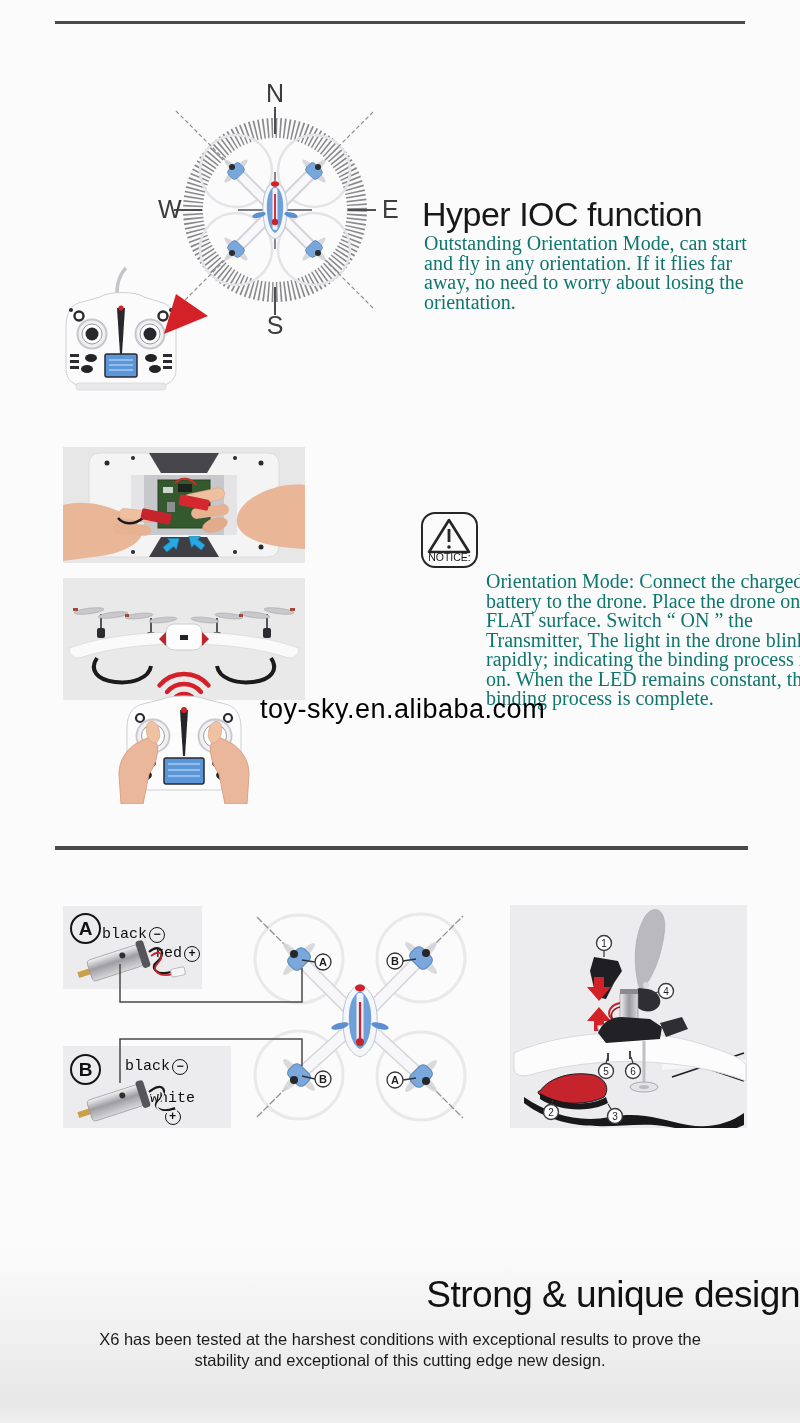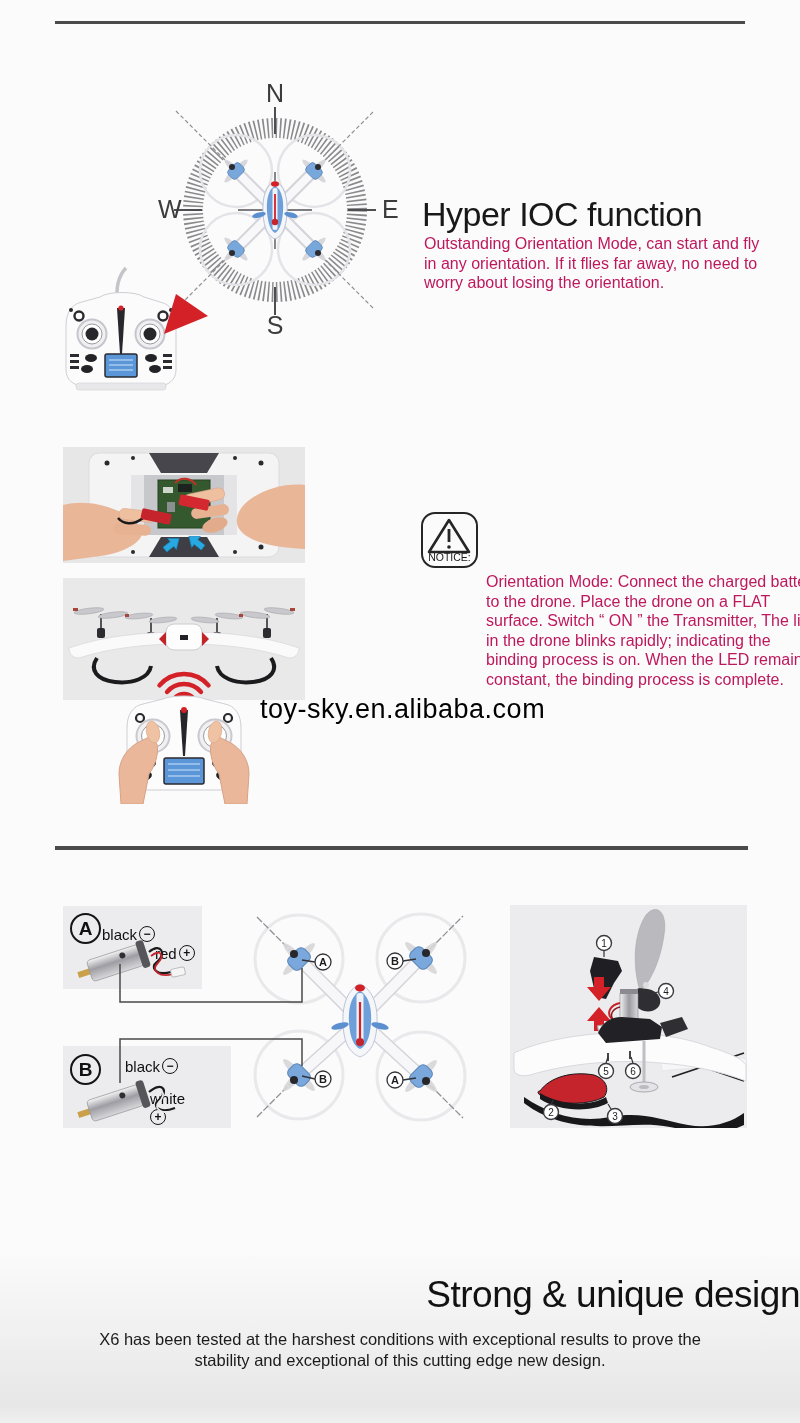--- a/index.html
+++ b/index.html
@@ -1,29 +1,29 @@
 <!DOCTYPE html>
 <html><head>
 <meta charset="utf-8">
 <style>
   html,body{margin:0;padding:0;}
   body{background:#fbfbfb;font-family:"Liberation Sans",sans-serif;color:#1c1c1c;}
   .page{position:relative;width:800px;height:1423px;background:#fbfbfb;overflow:hidden;}
   .abs{position:absolute;}
   .divider{background:#4a4a4a;}
   .h1{font-size:34px;line-height:1.08;font-weight:400;color:#181818;letter-spacing:-.5px;white-space:nowrap;}
-  .body-text{font-size:16px;line-height:19.5px;font-weight:400;color:#be185d;}
+  .body-text{font-size:20px;line-height:19.5px;font-weight:400;color:#0f766e;font-family:Liberation Serif, serif;}
   .watermark{font-size:27px;color:#000000;letter-spacing:.5px;white-space:nowrap;}
   .h2{font-size:37px;font-weight:400;color:#121212;text-align:right;letter-spacing:-.5px;}
   .center-text{font-size:16.5px;line-height:21px;text-align:center;color:#1b1b1b;}
   .notice-box{width:57px;height:56px;border:2.5px solid #262626;border-radius:14px;box-sizing:border-box;padding-left:46px;}
   .notice-label{position:absolute;left:0;right:0;bottom:3px;text-align:center;font-size:10.5px;color:#1a1a1a;}
   .badge-circle{width:27px;height:27px;border:2.5px solid #141414;border-radius:50%;display:flex;align-items:center;justify-content:center;font-size:19px;font-weight:700;color:#111;background:transparent;box-sizing:content-box;}
   .motor-box{background:#ececee;}
-  .wire-label{display:flex;gap:2px;font-size:15px;color:#0e0e0e;white-space:nowrap;}
+  .wire-label{display:flex;align-items:center;gap:2px;font-size:15px;color:#0e0e0e;white-space:nowrap;font-family:Liberation Mono, monospace;}
   .sign-circle{width:14px;height:14px;border:1.5px solid #141414;border-radius:50%;display:inline-flex;align-items:center;justify-content:center;font-size:12px;font-weight:700;line-height:1;color:#111;}
   svg text{font-family:"Liberation Sans",sans-serif;}
   .compass-letter{font-size:25px;fill:#3c3c3c;}
   .part-num{font-size:10px;fill:#1d1d1d;font-weight:400;}
   .motor-tag{font-size:11px;fill:#1d1d1d;font-weight:700;}
 </style>
 </head>
 <body>
 
 <div class="page">

